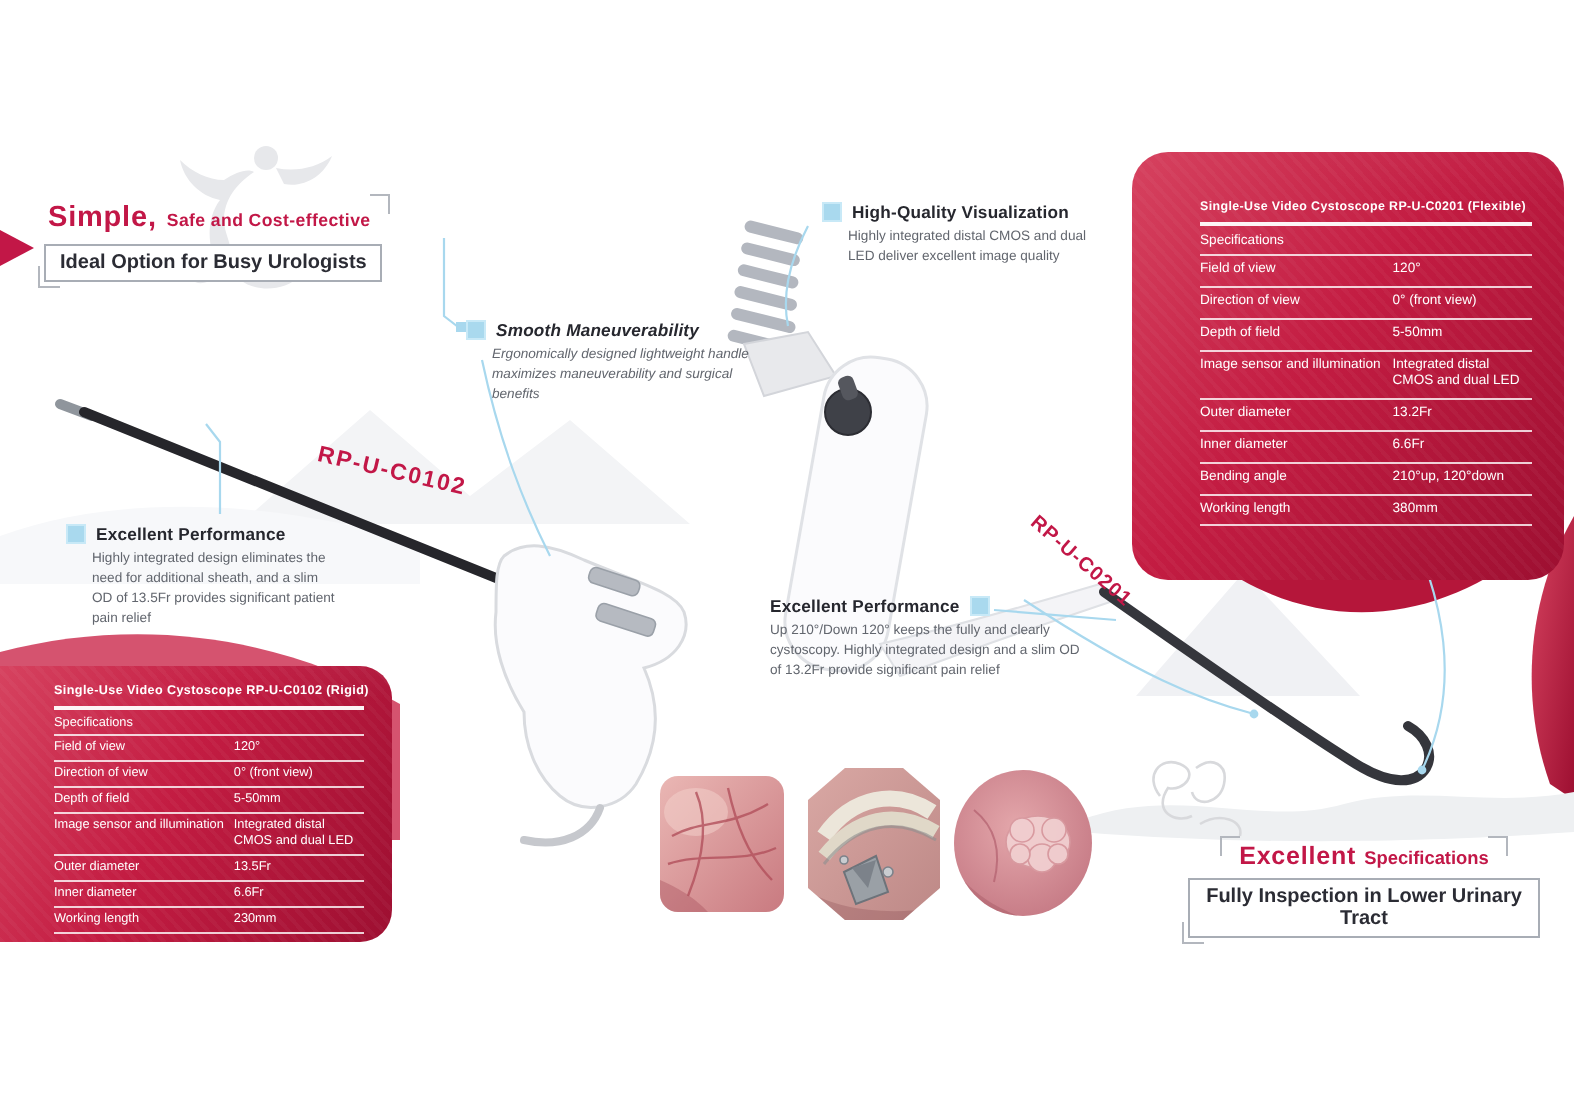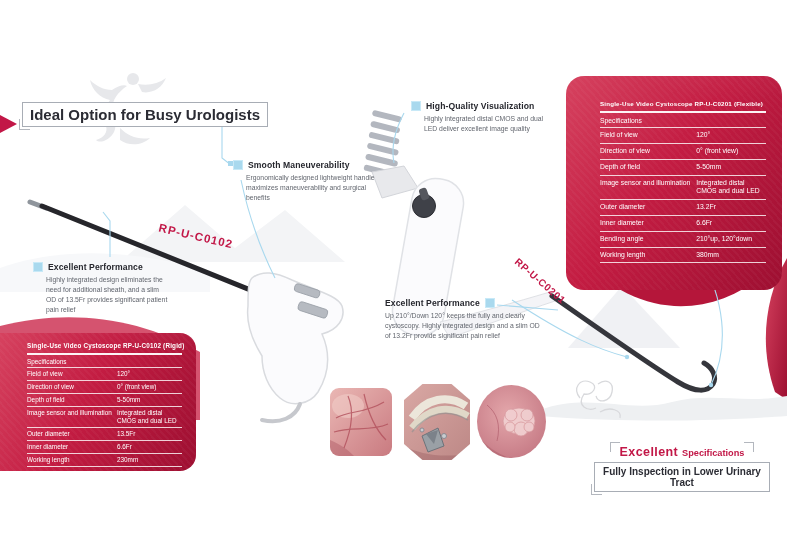--- a/index.html
+++ b/index.html
@@ -11,41 +11,41 @@
 
   
   .hero{position:absolute;left:22px;top:99px;z-index:3;}
   .hero-line1{display:flex;align-items:baseline;gap:5px;position:relative;padding:2px 10px 2px 2px;}
   .hero-line1::after{content:'';position:absolute;right:0;top:-2px;width:9px;height:9px;
     border-top:1px solid #b3b7be;border-right:1px solid #b3b7be;}
   .hero-big{font-size:14.5px;font-weight:bold;color:#c21747;letter-spacing:.4px;}
   .hero-small{font-size:8.8px;font-weight:bold;color:#c21747;letter-spacing:.2px;}
   .tag-box{margin-top:3px;display:inline-block;border:1px solid #a8adb5;background:#fff;
     padding:3px 7px;font-weight:bold;color:#2b2c34;position:relative;}
-  .hero .tag-box{font-size:15px;}
+  .hero .tag-box{font-size:10px;}
   .tag-box::after{content:'';position:absolute;left:-4px;bottom:-4px;width:10px;height:10px;
     border-left:1px solid #b3b7be;border-bottom:1px solid #b3b7be;}
-  .footer-tag{position:absolute;left:594px;top:442px;z-index:3;text-align:center;width:176px;}
+  .footer-tag{position:absolute;left:594px;top:419px;z-index:3;text-align:center;width:176px;}
   .footer-line1{display:inline-flex;align-items:baseline;gap:4px;position:relative;padding:0 8px;}
   .footer-line1::before{content:'';position:absolute;left:-2px;top:-3px;width:9px;height:9px;
     border-top:1px solid #b3b7be;border-left:1px solid #b3b7be;}
   .footer-line1::after{content:'';position:absolute;right:-2px;top:-3px;width:9px;height:9px;
     border-top:1px solid #b3b7be;border-right:1px solid #b3b7be;}
   .footer-big{font-size:12.5px;font-weight:bold;color:#c21747;letter-spacing:.4px;}
   .footer-small{font-size:9.2px;font-weight:bold;color:#c21747;}
   .footer-tag .tag-box{font-size:10px;margin-top:2px;}
 
   
   .callout{position:absolute;z-index:3;}
   .callout-head{display:flex;align-items:center;gap:5px;white-space:nowrap;}
   .bullet{width:8px;height:8px;background:#a9d9ee;border:1px solid #c8e9f7;flex:0 0 auto;}
   .callout-title{font-size:8.6px;font-weight:bold;color:#26272e;letter-spacing:.1px;}
   .callout-body{margin:3px 0 0 0;font-size:6.8px;line-height:1.48;color:#62666e;}
   .co-ep-left{left:33px;top:262px;width:138px;}
-  .co-smooth{left:233px;top:160px;width:148px;}
+  .co-smooth{left:233px;top:160px;width:148px;font-style:italic;}
   .co-highq{left:411px;top:101px;width:140px;}
   .co-safety{left:322px;top:244px;width:140px;}
   .co-ep-right{left:385px;top:298px;width:155px;}
   .co-ep-right .callout-head{flex-direction:row-reverse;justify-content:flex-end;}
   .co-ep-left .callout-body{margin-left:13px;}
   .co-smooth .callout-body{margin-left:13px;}
   .co-highq .callout-body{margin-left:13px;}
   .co-safety .callout-body{margin-left:13px;}
 
   
@@ -169,20 +169,24 @@
       <path d="M497,305 L558,310"></path>
       <path d="M688,234 C730,300 728,350 711,385"></path>
       <path d="M512,300 C570,338 600,350 627,357"></path>
       <rect x="228" y="161" width="5" height="5" fill="#a8d8ee" stroke="none"></rect>
       <circle cx="711" cy="385" r="2.2" fill="#a8d8ee" stroke="none"></circle>
       <circle cx="627" cy="357" r="2.2" fill="#a8d8ee" stroke="none"></circle>
     </g>
   </svg>
 
   <div class="hero">
+    <div class="hero-line1">
+      <span class="hero-big">Simple,</span>
+      <span class="hero-small">Safe and Cost-effective</span>
+    </div>
     <div class="tag-box">Ideal Option for Busy Urologists</div>
   </div>
 
   <div class="callout co-ep-left">
     <div class="callout-head">
       <span class="bullet"></span>
       <span class="callout-title">Excellent Performance</span>
     </div>
     <p class="callout-body">Highly integrated design eliminates the need for additional sheath, and a slim OD of 13.5Fr provides significant patient pain relief</p>
   </div>

